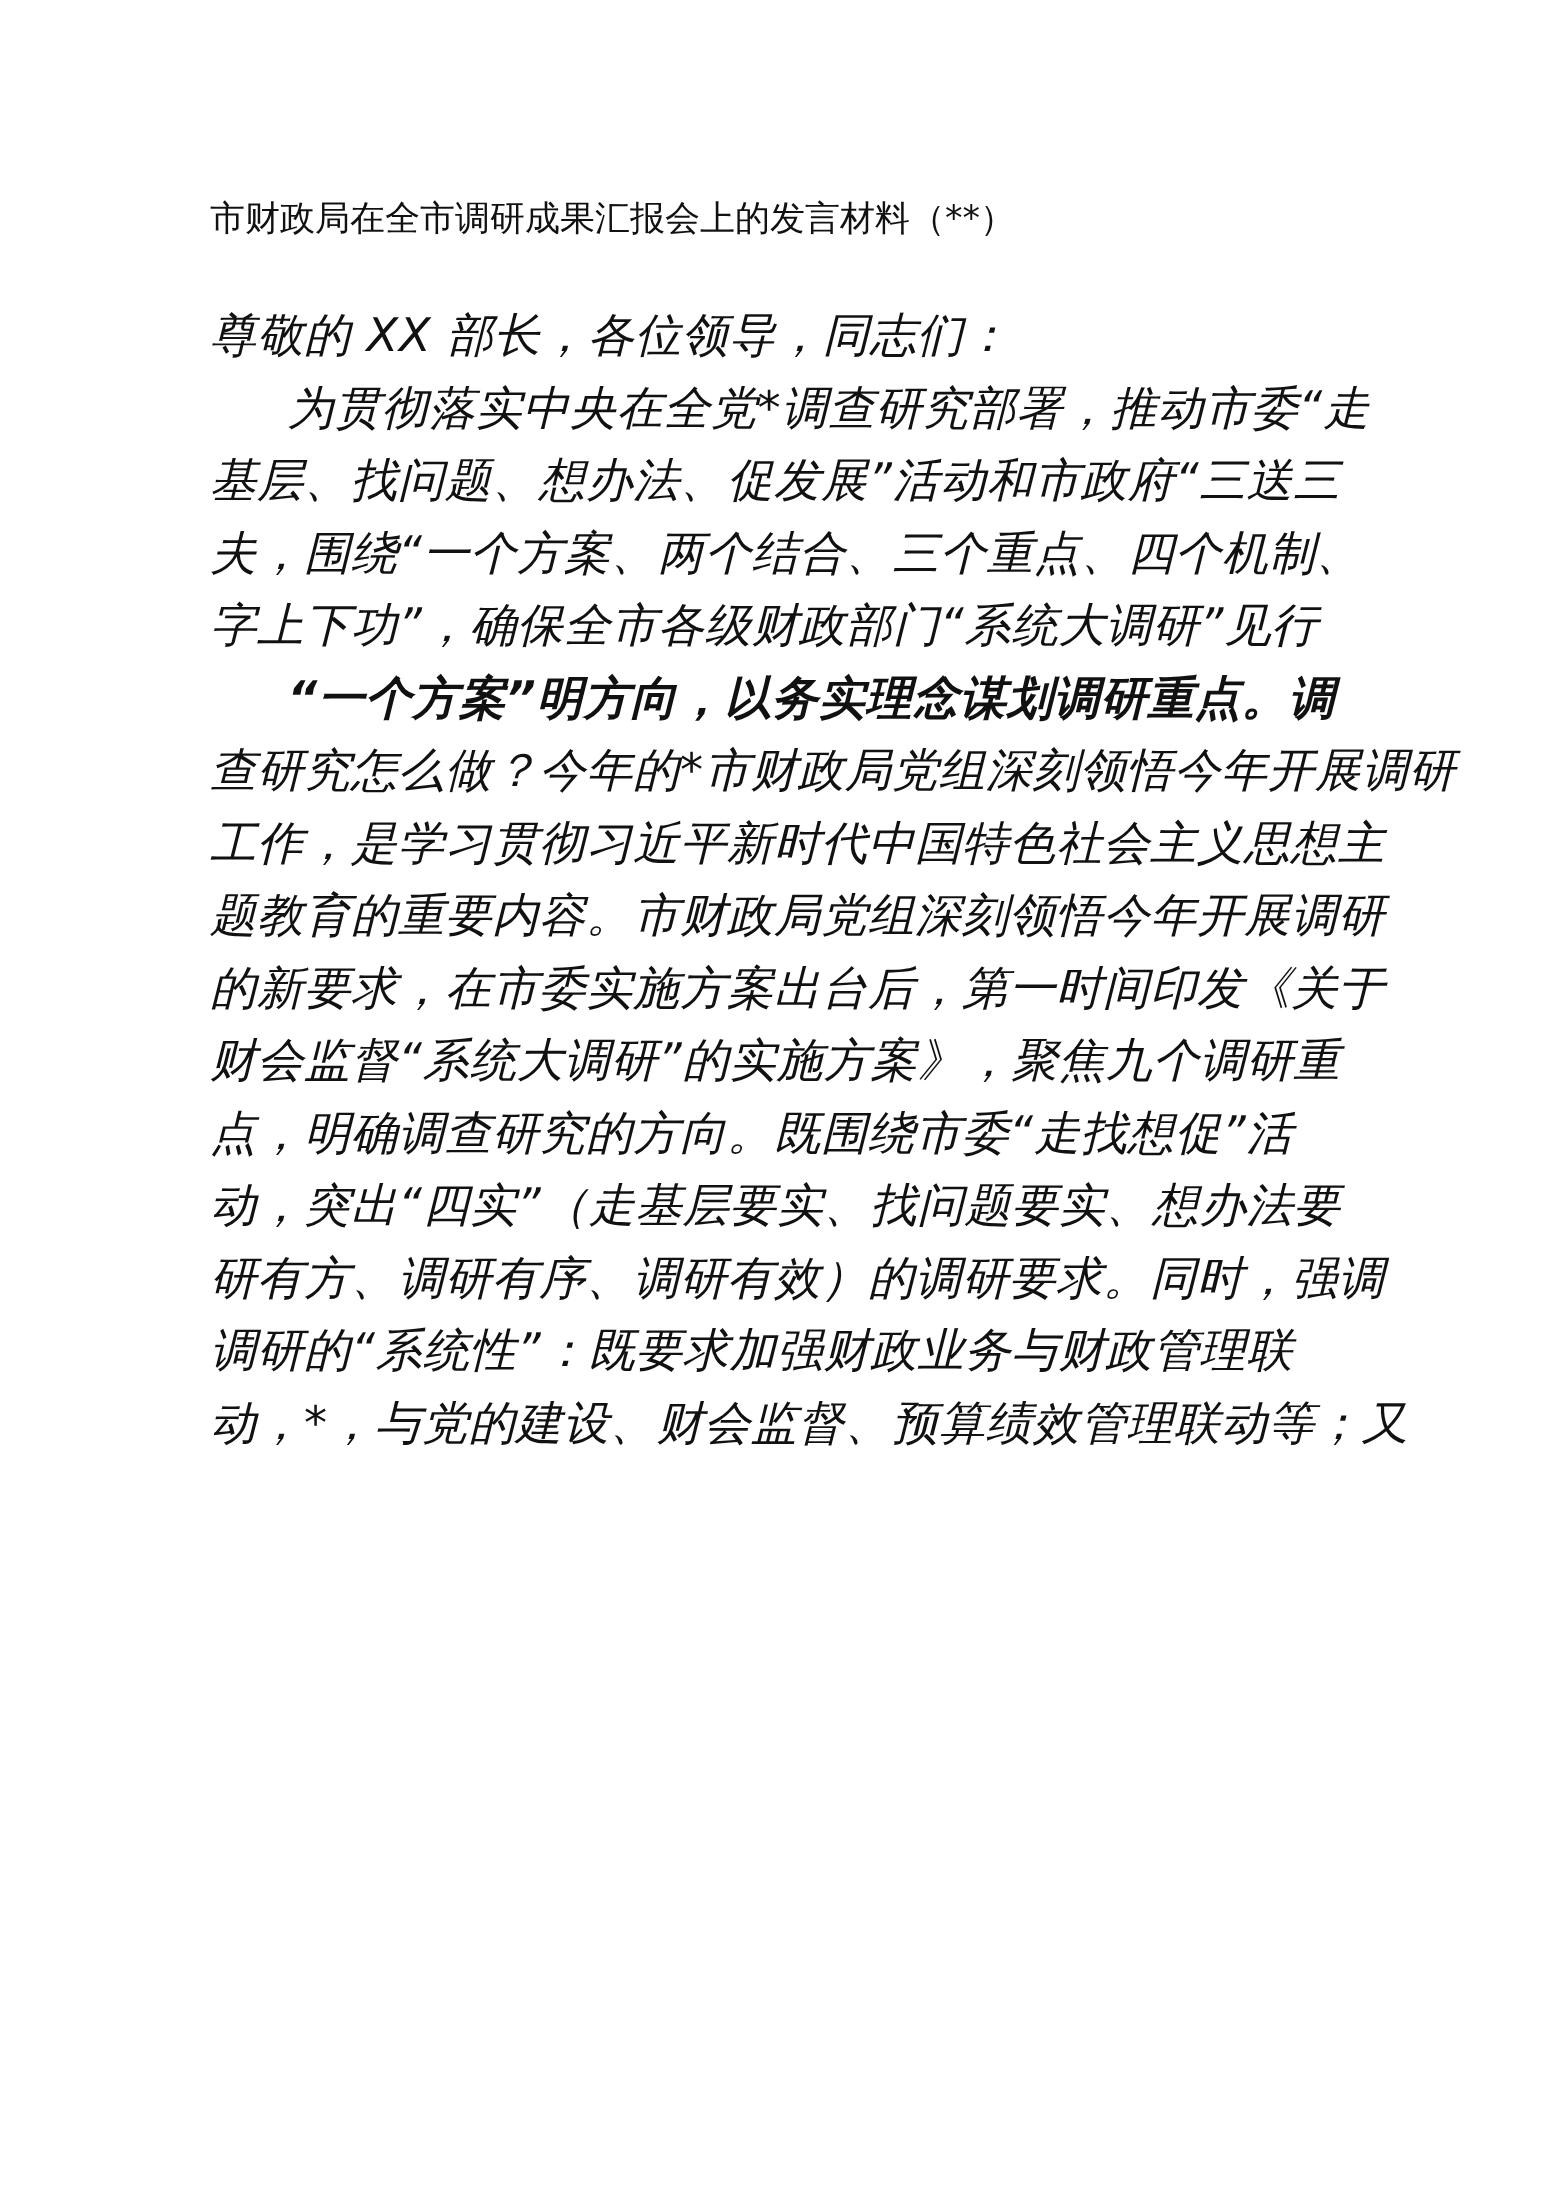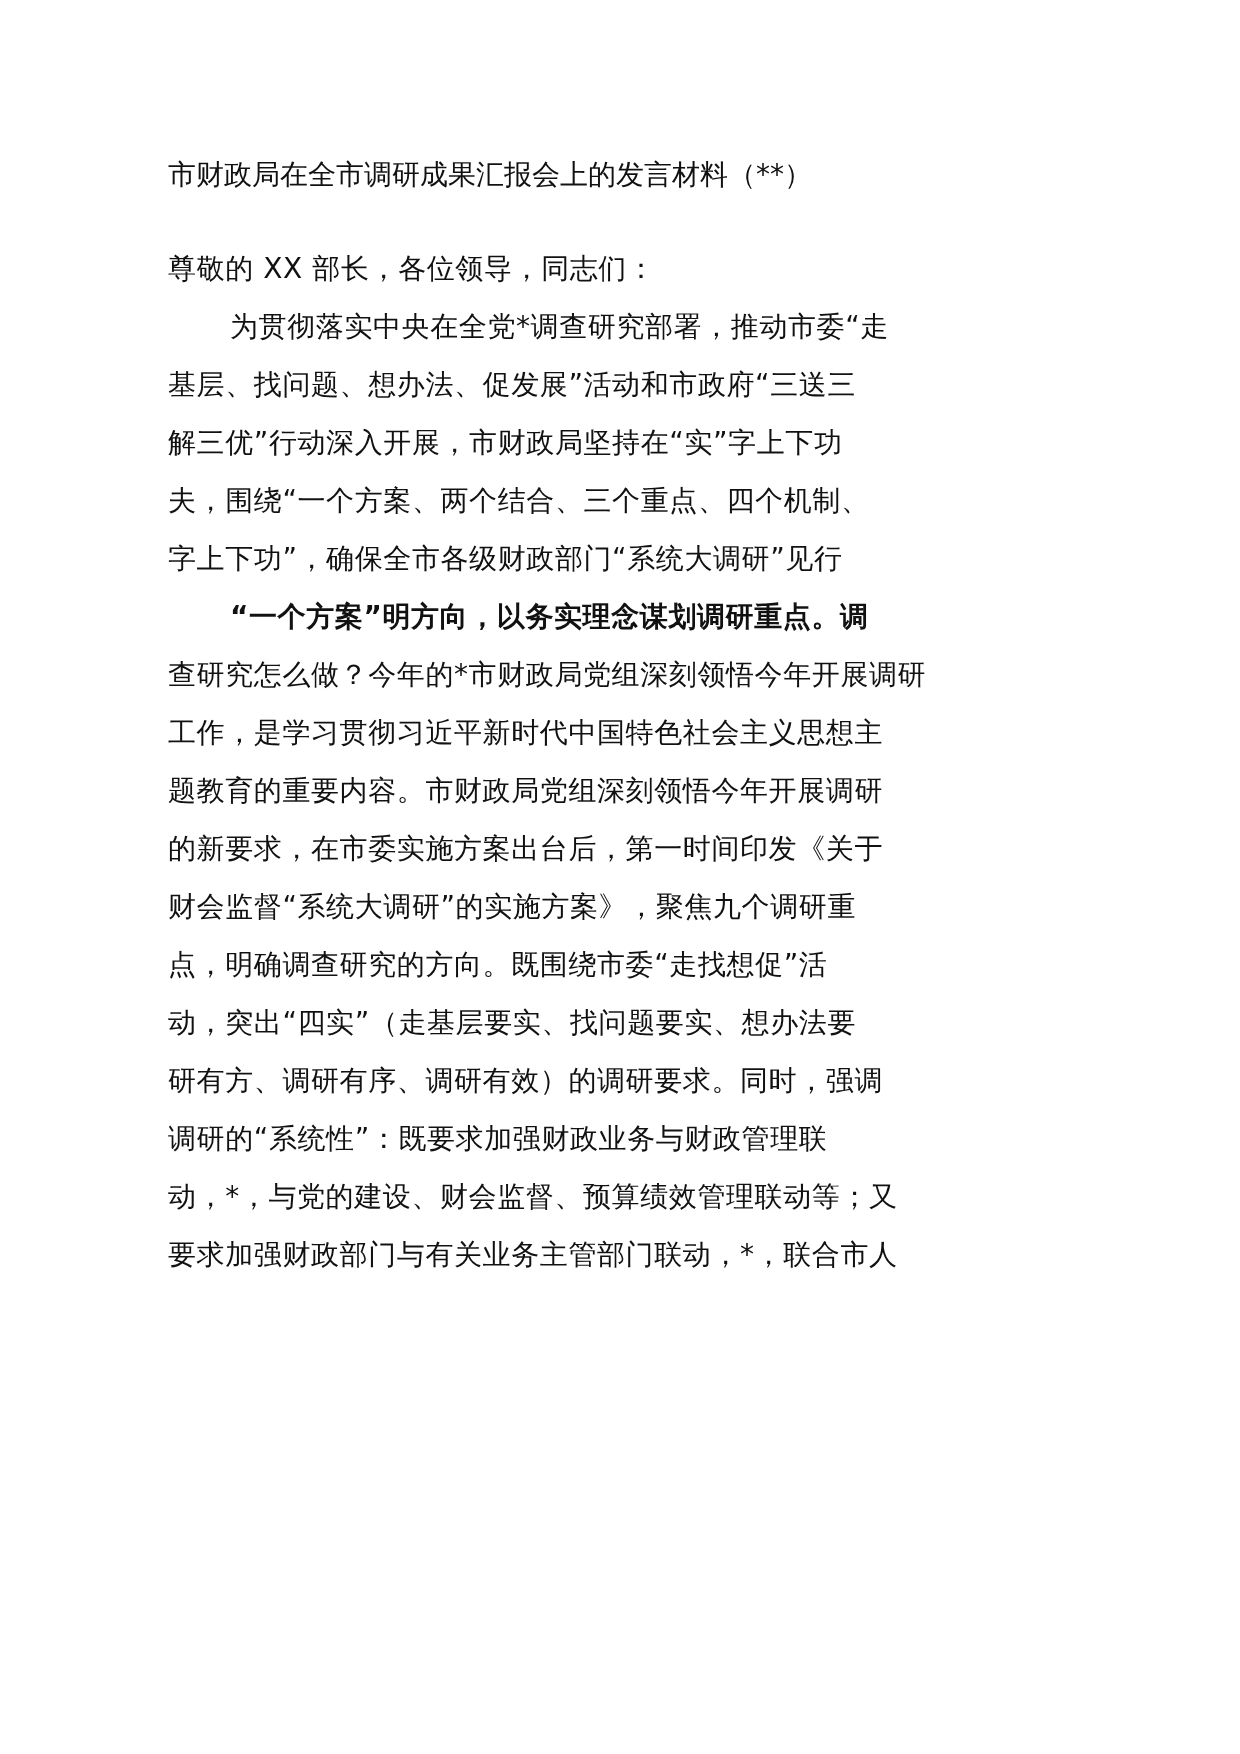--- a/index.html
+++ b/index.html
@@ -2,43 +2,41 @@
 <html><head>
 <meta charset="utf-8">
 <style>
   html, body { margin: 0; padding: 0; background: #ffffff; }
   body { width: 1240px; height: 1754px; position: relative; overflow: hidden;
          font-family: "DejaVu Sans", "Liberation Sans", sans-serif; color: #111111; }
   .page { position: absolute; left: 0; top: 0; width: 1020px; height: 1754px; background: #fff; }
   .title { position: absolute; left: 168px; top: 157px; font-size: 28px; line-height: 36px;
            white-space: nowrap; letter-spacing: 0px; }
   .body { position: absolute; left: 168px; top: 240px; width: 780px; }
-  .line { height: 58px; line-height: 58px; font-size: 28px; white-space: nowrap;
-          letter-spacing: 0.6px; }
+  .line { height: 58px; line-height: 58px; font-size: 37px; white-space: nowrap;
+          letter-spacing: 0.6px; font-style: italic; }
   .line.indent { padding-left: 62px; }
   .line.bold { font-weight: bold; }
 </style>
 </head>
 <body>
 
 <div class="page">
   <div class="title">市财政局在全市调研成果汇报会上的发言材料（**）</div>
   <div class="body">
     <div class="line">尊敬的 XX 部长，各位领导，同志们：</div>
     <div class="line indent">为贯彻落实中央在全党*调查研究部署，推动市委“走</div>
     <div class="line">基层、找问题、想办法、促发展”活动和市政府“三送三</div>
-    <div class="line">解三优”行动深入开展，市财政局坚持在“实”字上下功</div>
     <div class="line">夫，围绕“一个方案、两个结合、三个重点、四个机制、</div>
     <div class="line">字上下功”，确保全市各级财政部门“系统大调研”见行</div>
     <div class="line indent bold">“一个方案”明方向，以务实理念谋划调研重点。调</div>
     <div class="line">查研究怎么做？今年的*市财政局党组深刻领悟今年开展调研</div>
     <div class="line">工作，是学习贯彻习近平新时代中国特色社会主义思想主</div>
     <div class="line">题教育的重要内容。市财政局党组深刻领悟今年开展调研</div>
     <div class="line">的新要求，在市委实施方案出台后，第一时间印发《关于</div>
     <div class="line">财会监督“系统大调研”的实施方案》，聚焦九个调研重</div>
     <div class="line">点，明确调查研究的方向。既围绕市委“走找想促”活</div>
     <div class="line">动，突出“四实”（走基层要实、找问题要实、想办法要</div>
     <div class="line">研有方、调研有序、调研有效）的调研要求。同时，强调</div>
     <div class="line">调研的“系统性”：既要求加强财政业务与财政管理联</div>
     <div class="line">动，*，与党的建设、财会监督、预算绩效管理联动等；又</div>
-    <div class="line">要求加强财政部门与有关业务主管部门联动，*，联合市人</div>
   </div>
 </div>
 
 </body></html>

